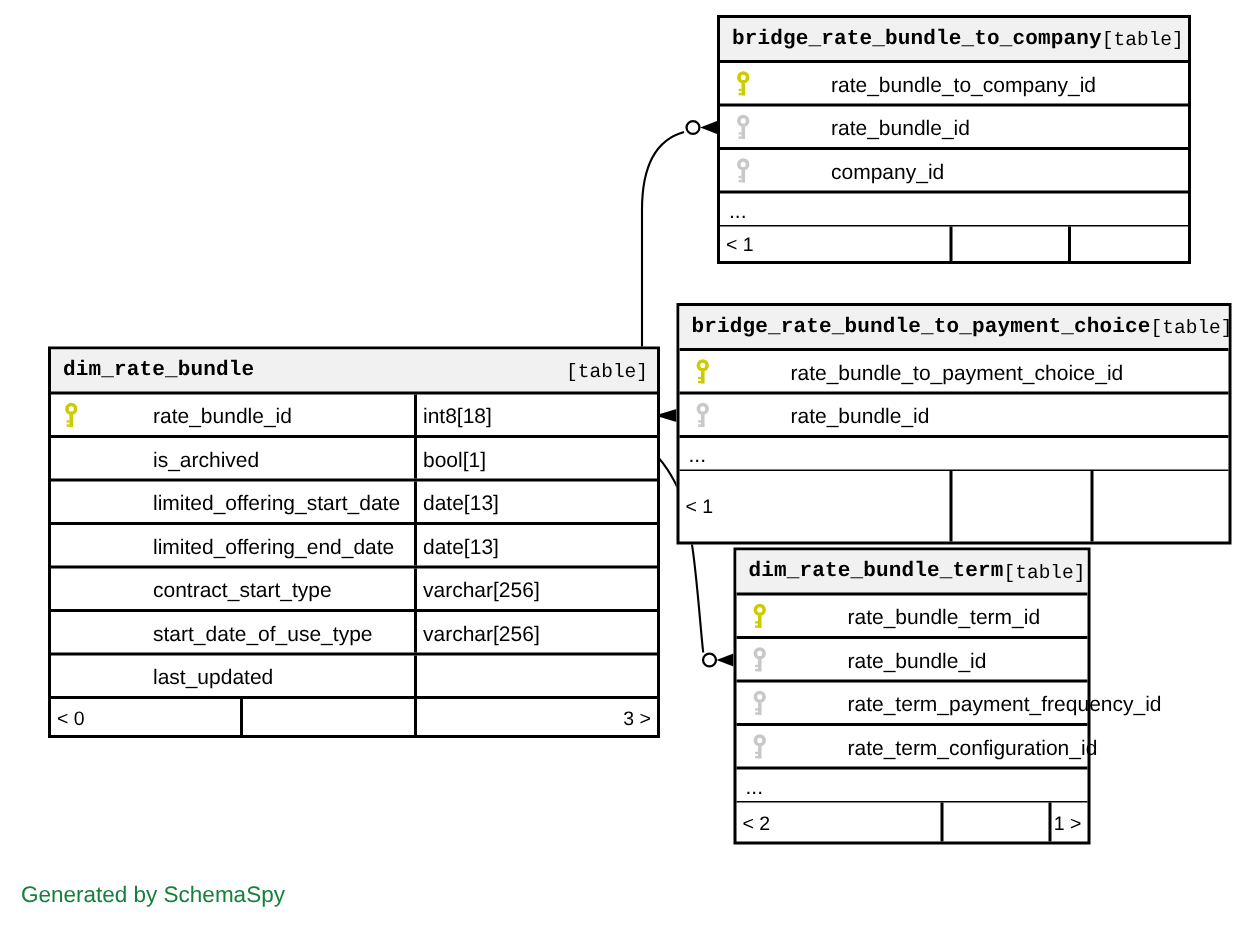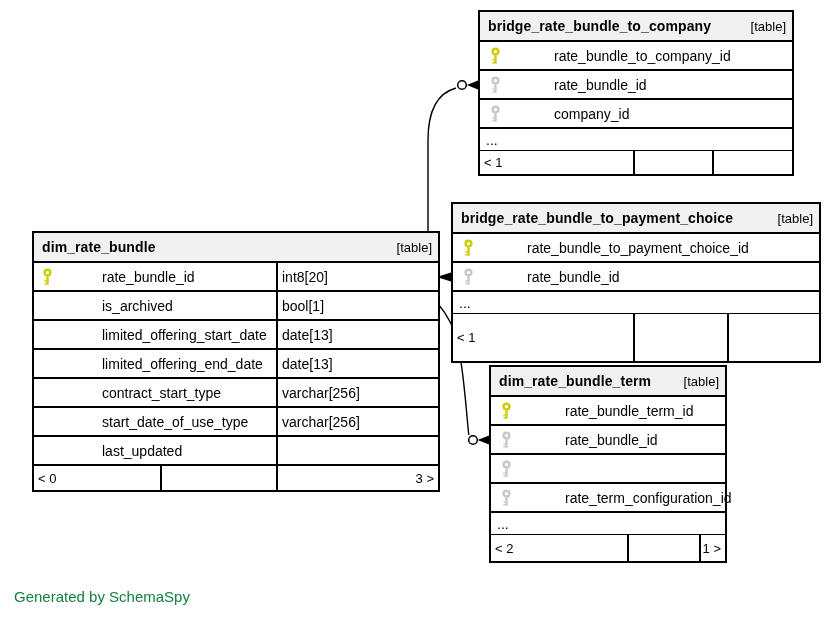--- a/index.html
+++ b/index.html
@@ -30,20 +30,21 @@
   .pos-2 { left: 451px; top: 202px; width: 370px; height: 161px; }
   .pos-3 { left: 489px; top: 365px; width: 238px; height: 198px; }
 
   .tbl-header {
     height: 30px; box-sizing: border-box;
     background: #f1f1f1;
     border-bottom: 2px solid #000;
     display: flex; align-items: center; justify-content: space-between;
     padding: 0 6px 0 8px;
     flex: none;
+    font-family: Liberation Mono, monospace;
   }
   .tbl-name { font-weight: bold; font-size: 14px; letter-spacing: 0.1px; }
   .tbl-tag  { font-size: 13px; }
 
   .tbl-row {
     height: 29px; box-sizing: border-box;
     border-bottom: 2px solid #000;
     display: flex; align-items: stretch;
     flex: none;
     font-size: 14px;
@@ -113,21 +114,21 @@
             <span class="key-slot">
               <svg width="11" height="17" viewBox="0 0 11 17">
                 <path fill="#cccc00" fill-rule="evenodd" d="M5.5 0.5 A4.1 4.1 0 1 0 5.5 8.7 A4.1 4.1 0 1 0 5.5 0.5 Z M5.5 2.9 A1.7 1.7 0 1 1 5.5 6.3 A1.7 1.7 0 1 1 5.5 2.9 Z"></path>
                 <rect fill="#cccc00" x="4.3" y="8.4" width="2.4" height="8.3"></rect>
                 <rect fill="#cccc00" x="2.4" y="12.2" width="1.9" height="1.5"></rect>
                 <rect fill="#cccc00" x="2.4" y="14.9" width="1.9" height="1.6"></rect>
               </svg>
             </span>
             <span class="col-name">rate_bundle_id</span>
           </span>
-          <span class="type-cell">int8[20]</span>
+          <span class="type-cell">int8[18]</span>
         </div>
         <div class="tbl-row">
           <span class="name-cell">
             <span class="key-slot"></span>
             <span class="col-name">is_archived</span>
           </span>
           <span class="type-cell">bool[1]</span>
         </div>
         <div class="tbl-row">
           <span class="name-cell">
@@ -292,20 +293,21 @@
         <div class="tbl-row">
           <span class="name-cell">
             <span class="key-slot">
               <svg width="11" height="17" viewBox="0 0 11 17">
                 <path fill="#c8c8c8" fill-rule="evenodd" d="M5.5 0.5 A4.1 4.1 0 1 0 5.5 8.7 A4.1 4.1 0 1 0 5.5 0.5 Z M5.5 2.9 A1.7 1.7 0 1 1 5.5 6.3 A1.7 1.7 0 1 1 5.5 2.9 Z"></path>
                 <rect fill="#c8c8c8" x="4.3" y="8.4" width="2.4" height="8.3"></rect>
                 <rect fill="#c8c8c8" x="2.4" y="12.2" width="1.9" height="1.5"></rect>
                 <rect fill="#c8c8c8" x="2.4" y="14.9" width="1.9" height="1.6"></rect>
               </svg>
             </span>
+            <span class="col-name">rate_term_payment_frequency_id</span>
           </span>
         </div>
         <div class="tbl-row">
           <span class="name-cell">
             <span class="key-slot">
               <svg width="11" height="17" viewBox="0 0 11 17">
                 <path fill="#c8c8c8" fill-rule="evenodd" d="M5.5 0.5 A4.1 4.1 0 1 0 5.5 8.7 A4.1 4.1 0 1 0 5.5 0.5 Z M5.5 2.9 A1.7 1.7 0 1 1 5.5 6.3 A1.7 1.7 0 1 1 5.5 2.9 Z"></path>
                 <rect fill="#c8c8c8" x="4.3" y="8.4" width="2.4" height="8.3"></rect>
                 <rect fill="#c8c8c8" x="2.4" y="12.2" width="1.9" height="1.5"></rect>
                 <rect fill="#c8c8c8" x="2.4" y="14.9" width="1.9" height="1.6"></rect>

